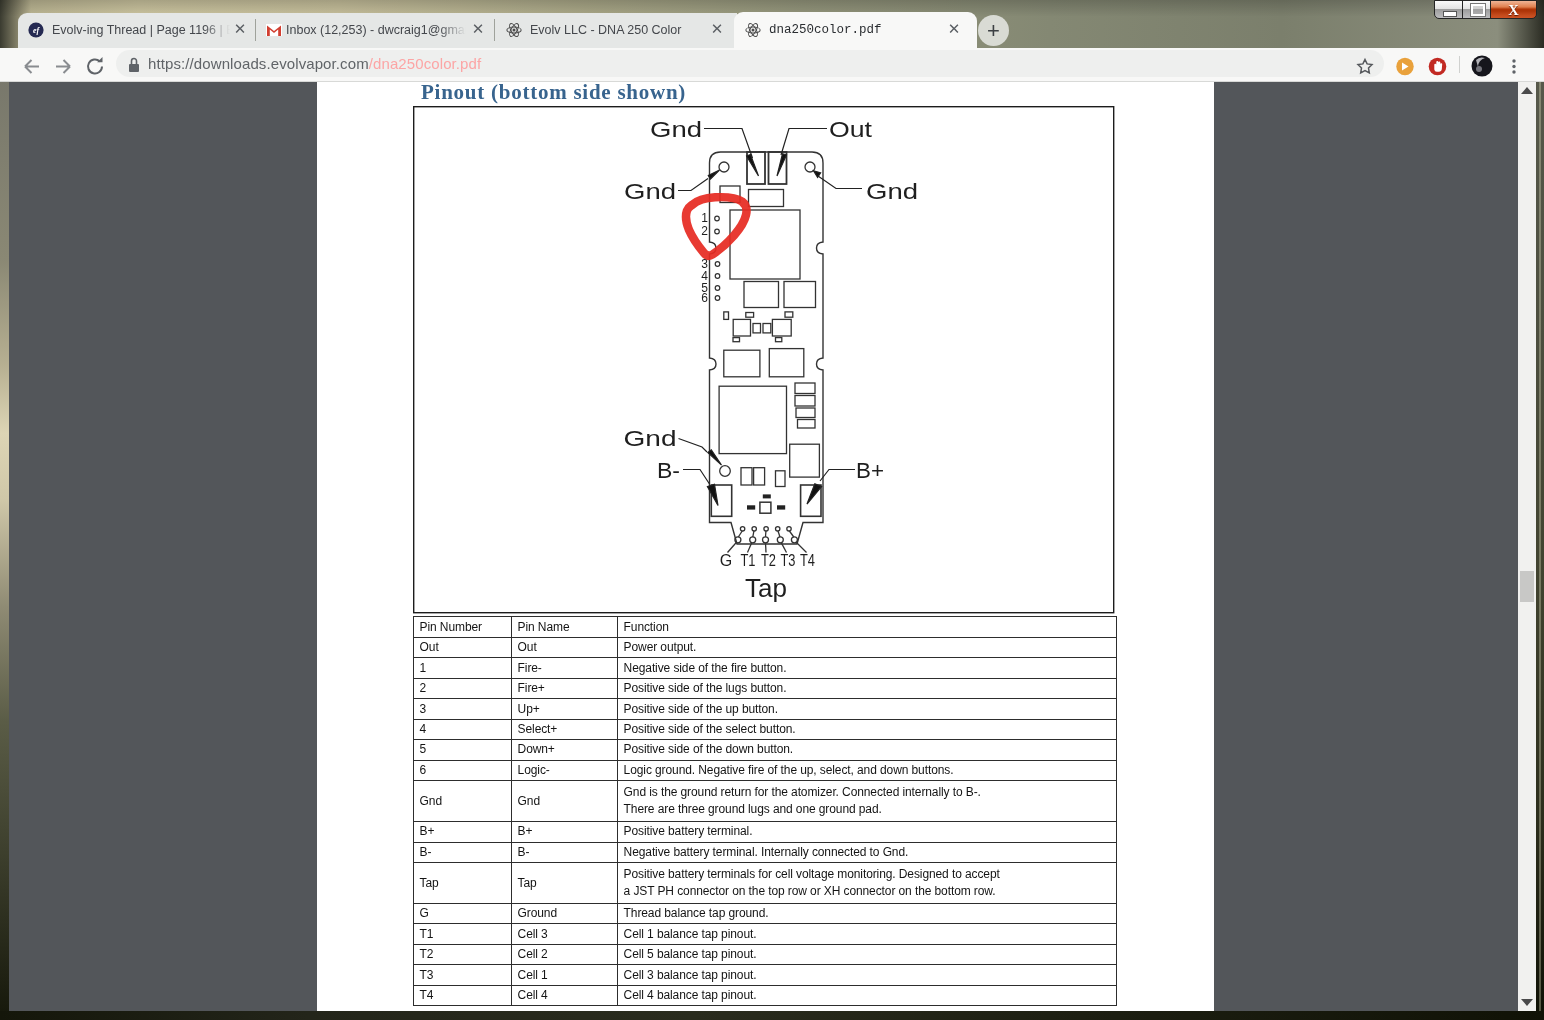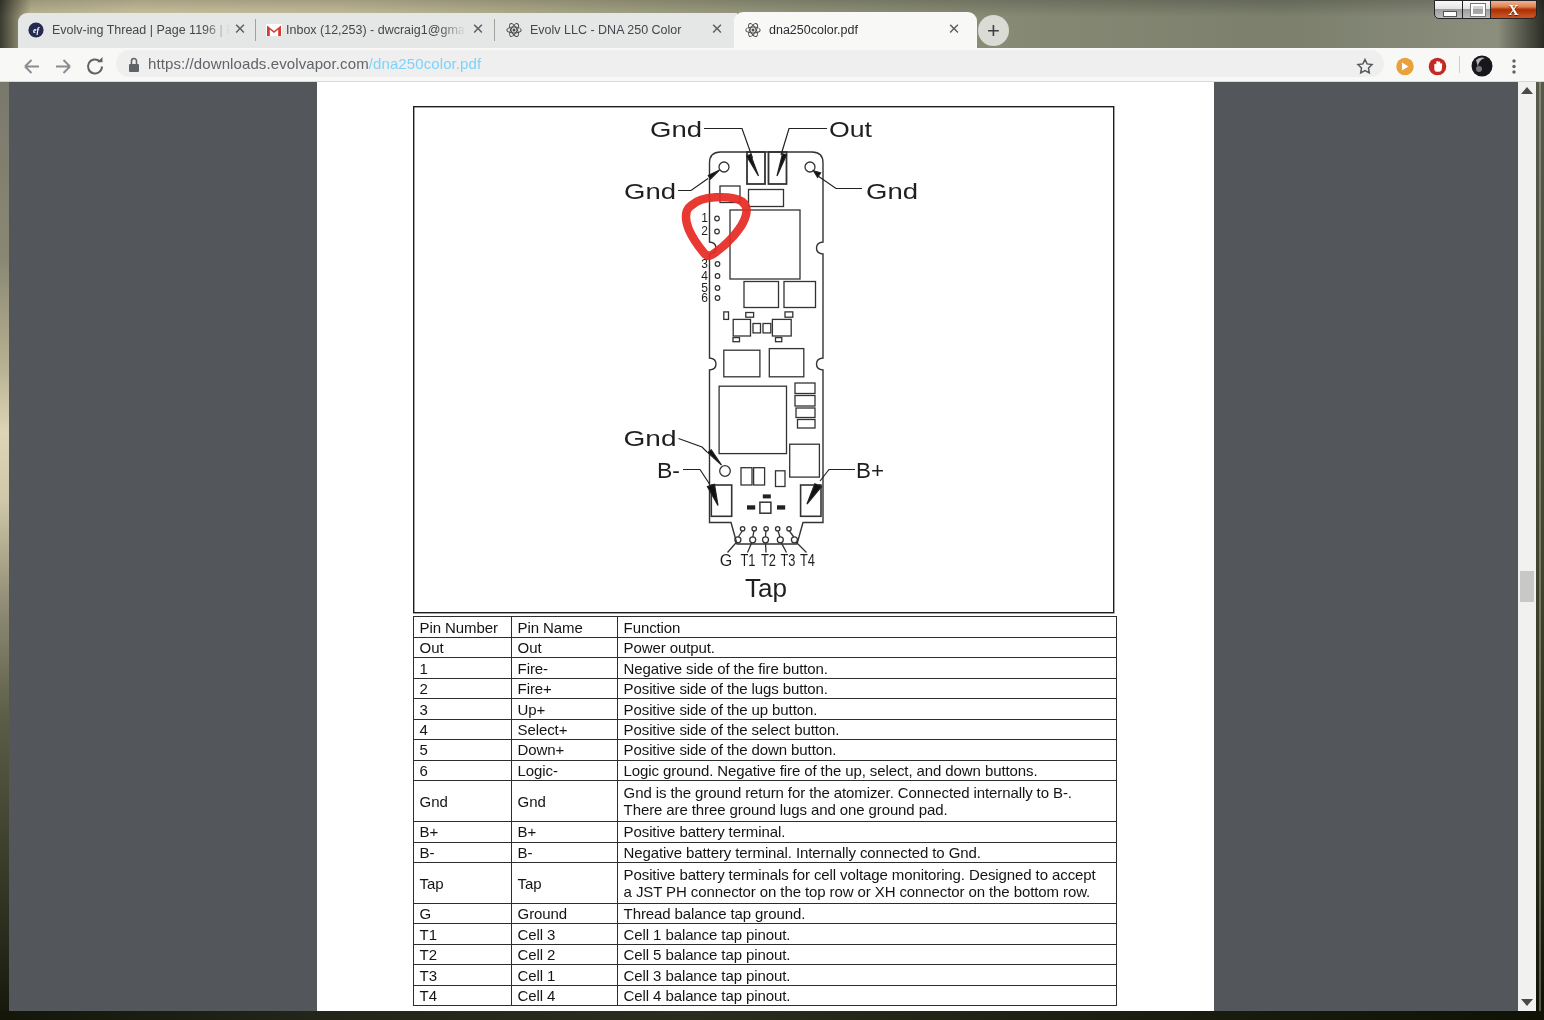--- a/index.html
+++ b/index.html
@@ -38,31 +38,31 @@
   .tabx{position:absolute;top:21px;width:16px;height:16px;color:#5a5e63;font-size:15px;line-height:16px;text-align:center;}
   .fav{position:absolute;top:22px;width:16px;height:16px;}
   #plusbtn{position:absolute;left:978px;top:15px;width:31px;height:31px;border-radius:50%;background:#d9dbd4;}
   #plusbtn span{position:absolute;left:0;top:3px;width:31px;text-align:center;font-size:22px;color:#3c4043;font-weight:400;}
   
   #toolbar{position:absolute;left:0;top:48px;width:1544px;height:33px;background:#f8f8f7;}
   #toolbrd{position:absolute;left:0;top:81px;width:1544px;height:1px;background:#d8d9d7;}
   .navic{position:absolute;top:49.5px;height:33px;color:#84878b;}
   #omnibox{position:absolute;left:116px;top:50px;width:1268px;height:27px;border-radius:14px;background:#eeefee;}
   #url{position:absolute;left:148px;top:55px;font-size:15px;color:#606468;letter-spacing:0.1px;}
-  #url .path{color:#7dd3fc;}
+  #url .path{color:#fca5a5;}
   
   #pdfarea{position:absolute;left:9px;top:82px;width:1527px;height:930px;background:#53565a;}
   #scroll{position:absolute;left:1518px;top:82px;width:18px;height:929px;background:#f1f1ef;}
   #thumb{position:absolute;left:1520px;top:571px;width:14px;height:31px;background:#c8c8c6;}
   .sarrow{position:absolute;left:1521px;width:0;height:0;border-left:6px solid transparent;border-right:6px solid transparent;}
   #page{position:absolute;left:317px;top:82px;width:897px;height:930px;background:#ffffff;}
   #heading{position:absolute;left:421px;top:79.5px;font-family:"Liberation Serif",serif;font-weight:bold;font-size:21px;color:#38648e;letter-spacing:0.75px;}
   
   #pintable{position:absolute;left:412.6px;top:616.4px;border-collapse:collapse;table-layout:fixed;color:#141414;}
-  #pintable td{border:1.4px solid #2d2d2d;font-size:15px;padding:0 0 0 6px;vertical-align:middle;line-height:17px;letter-spacing:-0.1px;}
+  #pintable td{border:1.4px solid #2d2d2d;font-size:12px;padding:0 0 0 6px;vertical-align:middle;line-height:17px;letter-spacing:-0.1px;}
 </style>
 </head>
 <body>
 <div id="win">
   <div id="frame"></div>
   <div id="ledge"></div>
     <div id="redge"></div>
 
   <div id="inactivetabs"></div>
   <div class="tabsep" style="left:255px"></div>
@@ -95,21 +95,21 @@
   <div class="tabx" style="left:709px">✕</div>
 
   <svg class="fav" style="left:745px" width="17" height="17" viewBox="0 0 17 17">
     <g stroke="#4d4d4d" stroke-width="1.1" fill="none">
       <ellipse cx="8.5" cy="8.5" rx="7.6" ry="3.1"></ellipse>
       <ellipse cx="8.5" cy="8.5" rx="7.6" ry="3.1" transform="rotate(60 8.5 8.5)"></ellipse>
       <ellipse cx="8.5" cy="8.5" rx="7.6" ry="3.1" transform="rotate(-60 8.5 8.5)"></ellipse>
     </g>
     <circle cx="8.5" cy="8.5" r="1.6" fill="#4d4d4d"></circle>
   </svg>
-  <div class="tabtitle" style="left:769px;width:170px;color:#2a2d31;">dna250color.pdf</div>
+  <div class="tabtitle" style="left:769px;width:170px;color:#2a2d31;font-family:Liberation Mono, monospace;">dna250color.pdf</div>
   <div class="tabx" style="left:946px">✕</div>
 
   <div id="plusbtn">
       <span>+</span>
     </div>
 
   <div id="caption">
     <div class="capbtn" id="btnmin">
         <div id="minbar"></div>
       </div>
@@ -162,20 +162,21 @@
   </svg>
 
   <svg class="navic" style="left:1508px" width="12" height="33" viewBox="0 0 12 33">
     <circle cx="6" cy="11" r="1.7" fill="#5f6368"></circle>
     <circle cx="6" cy="16.5" r="1.7" fill="#5f6368"></circle>
     <circle cx="6" cy="22" r="1.7" fill="#5f6368"></circle>
   </svg>
 
   <div id="pdfarea"></div>
   <div id="page"></div>
+  <div id="heading">Pinout (bottom side shown)</div>
 
   <svg id="diag" style="position:absolute;left:413px;top:106px;" width="702" height="508" viewBox="413 106 702 508">
 
     <rect x="413.7" y="106.7" width="700" height="506" fill="#fff" stroke="#1c1c1c" stroke-width="1.4"></rect>
     <g stroke="#333" stroke-width="1.3" fill="none">
 
       <path d="M709.5 163 Q709.5 152 720.5 152 L812 152 Q823 152 823 163
                L823 242 Q816.5 242.5 816.5 248 Q816.5 253.5 823 254
                L823 358 Q816.5 358.5 816.5 364 Q816.5 369.5 823 370
                L823 522.5 L803 522.5 L797 544 L737 544 L731 522.5 L709.5 522.5

